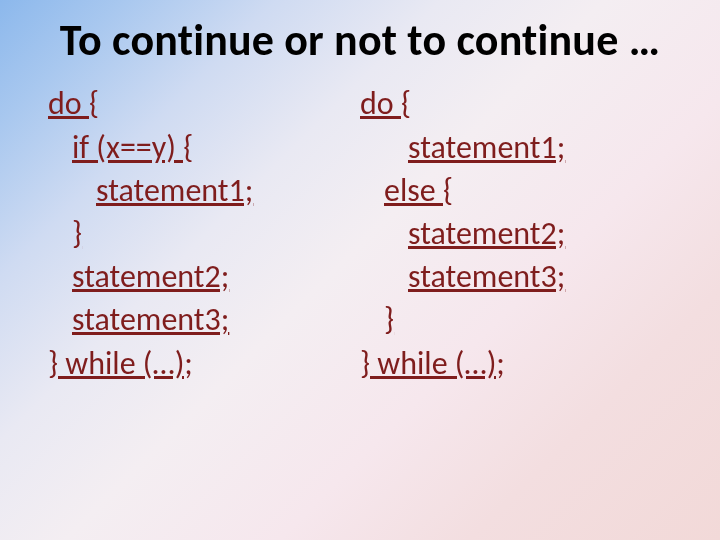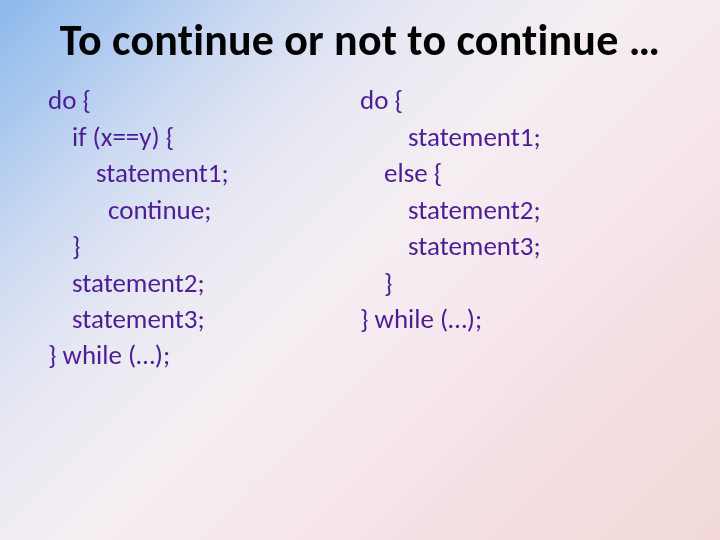--- a/index.html
+++ b/index.html
@@ -38,24 +38,25 @@
     letter-spacing: 0.2px;
   }
   .columns {
     display: flex;
     flex-direction: row;
     justify-content: flex-start;
     gap: 0;
   }
   .col {
     flex: 1 1 50%;
-    font-size: 27px;
+    font-size: 32px;
     line-height: 1.35;
-    color: #4c1d95;
+    color: #7f1d1d;
     font-weight: 400;
+    text-decoration: underline;
   }
   .col .line {
     white-space: pre;
   }
   .ind0 { padding-left: 0; }
   .ind1 { padding-left: 24px; }
   .ind2 { padding-left: 48px; }
   .ind3 { padding-left: 60px; }
 </style>
 </head>
@@ -64,21 +65,20 @@
 <div class="slide">
 
   <div class="title">To continue or not to continue …</div>
 
   <div class="columns">
 
     <div class="col">
       <div class="line ind0">do {</div>
       <div class="line ind1">if (x==y) {</div>
       <div class="line ind2">statement1;</div>
-      <div class="line ind3">continue;</div>
       <div class="line ind1">}</div>
       <div class="line ind1">statement2;</div>
       <div class="line ind1">statement3;</div>
       <div class="line ind0">} while (…);</div>
     </div>
 
     <div class="col">
       <div class="line ind0">do {</div>
       <div class="line ind2">statement1;</div>
       <div class="line ind1">else {</div>

